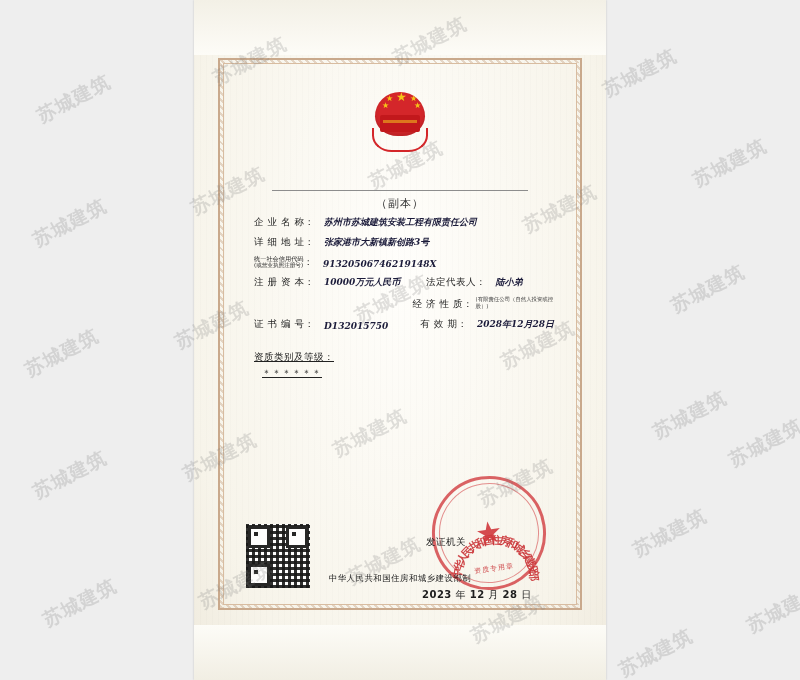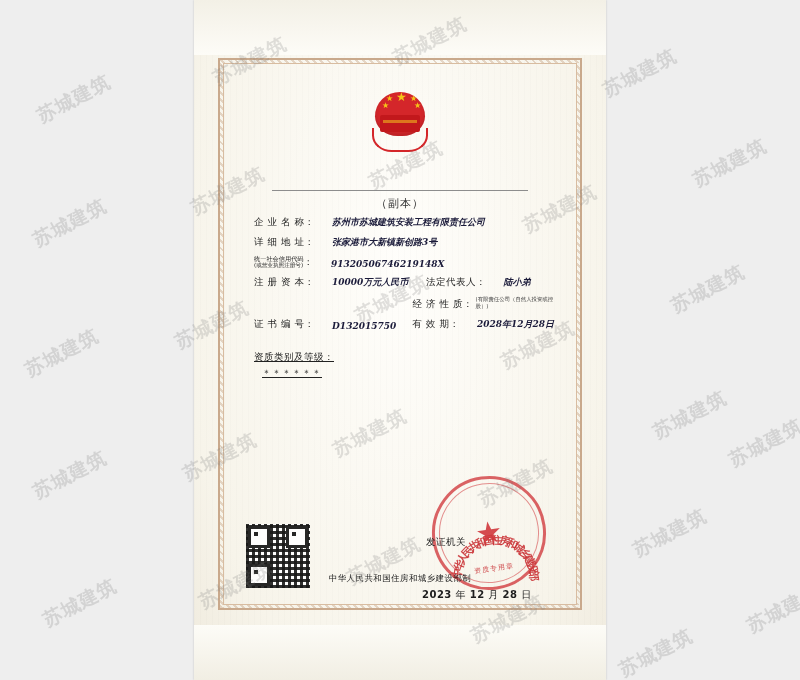--- a/index.html
+++ b/index.html
@@ -200,21 +200,21 @@
   }
   .flabel {
     font-size: 9.5px;
     white-space: nowrap;
     color: #1d1d1d;
     letter-spacing: .5px;
   }
   .fvalue {
     font-size: 9px;
     color: #1b1b3a;
-    margin-left: 18px;
+    margin-left: 10px;
     white-space: nowrap;
     font-weight: 600;
   }
   .fvalue.handwrite {
     font-family: "DejaVu Serif", serif;
     font-style: italic;
   }
   .colon { font-size: 9.5px; }
   .two .cell:first-child { width: 172px; }
   .stacked-label {

